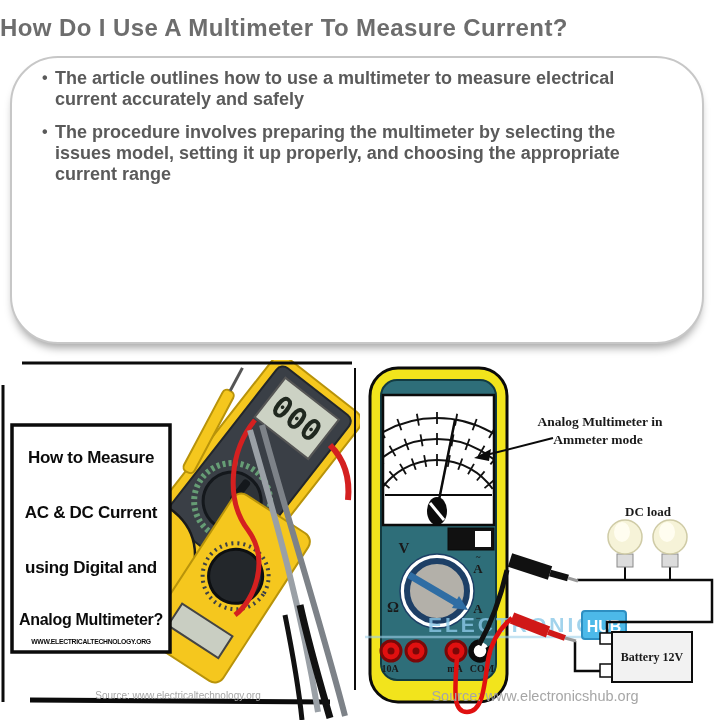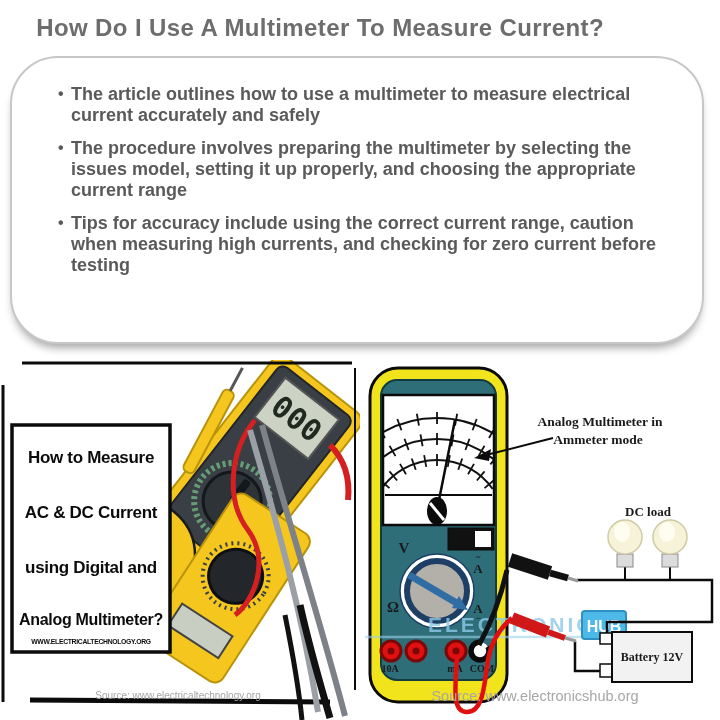--- a/index.html
+++ b/index.html
@@ -1,24 +1,24 @@
 <!DOCTYPE html>
 <html><head>
 <meta charset="utf-8">
 <style>
   html,body{margin:0;padding:0;background:#fff;}
   #stage{position:relative;width:720px;height:720px;background:#fff;overflow:hidden;
          font-family:"Liberation Sans",sans-serif;}
-  .page-title{position:absolute;top:14px;left:16px;width:588px;text-align:right;
+  .page-title{position:absolute;top:14px;left:0;width:588px;text-align:left;
 type:    font-size:24px;font-weight:bold;color:#6d6d6d;letter-spacing:.4px;
     font-size:24px;font-weight:bold;}
   .summary-card{position:absolute;left:10px;top:56px;width:694px;height:288px;
     border:2px solid #c7c7c7;border-radius:48px;background:#fff;
     box-shadow:0 7px 8px -3px rgba(0,0,0,.35);box-sizing:border-box;}
-  .bullets{list-style:none;margin:16px;padding:10px 24px 0 30px;width:660px;box-sizing:border-box;}
+  .bullets{list-style:none;margin:0;padding:10px 24px 0 30px;width:660px;box-sizing:border-box;}
   .bullets li{position:relative;padding-left:13px;margin:0 0 12px 0;
     font-size:18px;line-height:21px;font-weight:bold;color:#5a5a5a;}
   .bullets li::before{content:"•";position:absolute;left:0;top:-1px;color:#5a5a5a;font-size:16px;}
   .panel{position:absolute;width:360px;height:360px;top:360px;}
   #left-panel{left:0;}
   #right-panel{left:360px;}
   svg{display:block;}
   .serifb{font-family:"Liberation Serif",serif;font-weight:bold;fill:#1a1a1a;}
   .capline{font-family:"Liberation Sans",sans-serif;font-weight:bold;fill:#0b0b0b;letter-spacing:-.3px;}
   .srctxt{font-family:"Liberation Sans",sans-serif;fill:#a6a6a6;}
@@ -29,21 +29,20 @@
 <body>
 
 <div id="stage">
 
   <div class="page-title">How Do I Use A Multimeter To Measure Current?</div>
 
   <div class="summary-card">
     <ul class="bullets">
       <li>The article outlines how to use a multimeter to measure electrical current accurately and safely</li>
       <li>The procedure involves preparing the multimeter by selecting the issues model, setting it up properly, and choosing the appropriate current range</li>
-      <li>Tips for accuracy include using the correct current range, caution when measuring high currents, and checking for zero current before testing</li>
     </ul>
   </div>
 
   <div class="panel" id="left-panel">
     <svg width="360" height="360" viewBox="0 0 360 360">
 
       <g transform="translate(258,108) rotate(38)">
         <rect x="-55" y="-105" width="110" height="210" rx="12" stroke="#b8930a" stroke-width="2" fill="#f5c71e"></rect>
         <rect x="-46" y="-97" width="92" height="194" rx="8" fill="#3a3f46" stroke="#22262b" stroke-width="2"></rect>
         <rect x="-34" y="-88" width="68" height="50" fill="#ccd2c4" stroke="#555" stroke-width="2"></rect>

